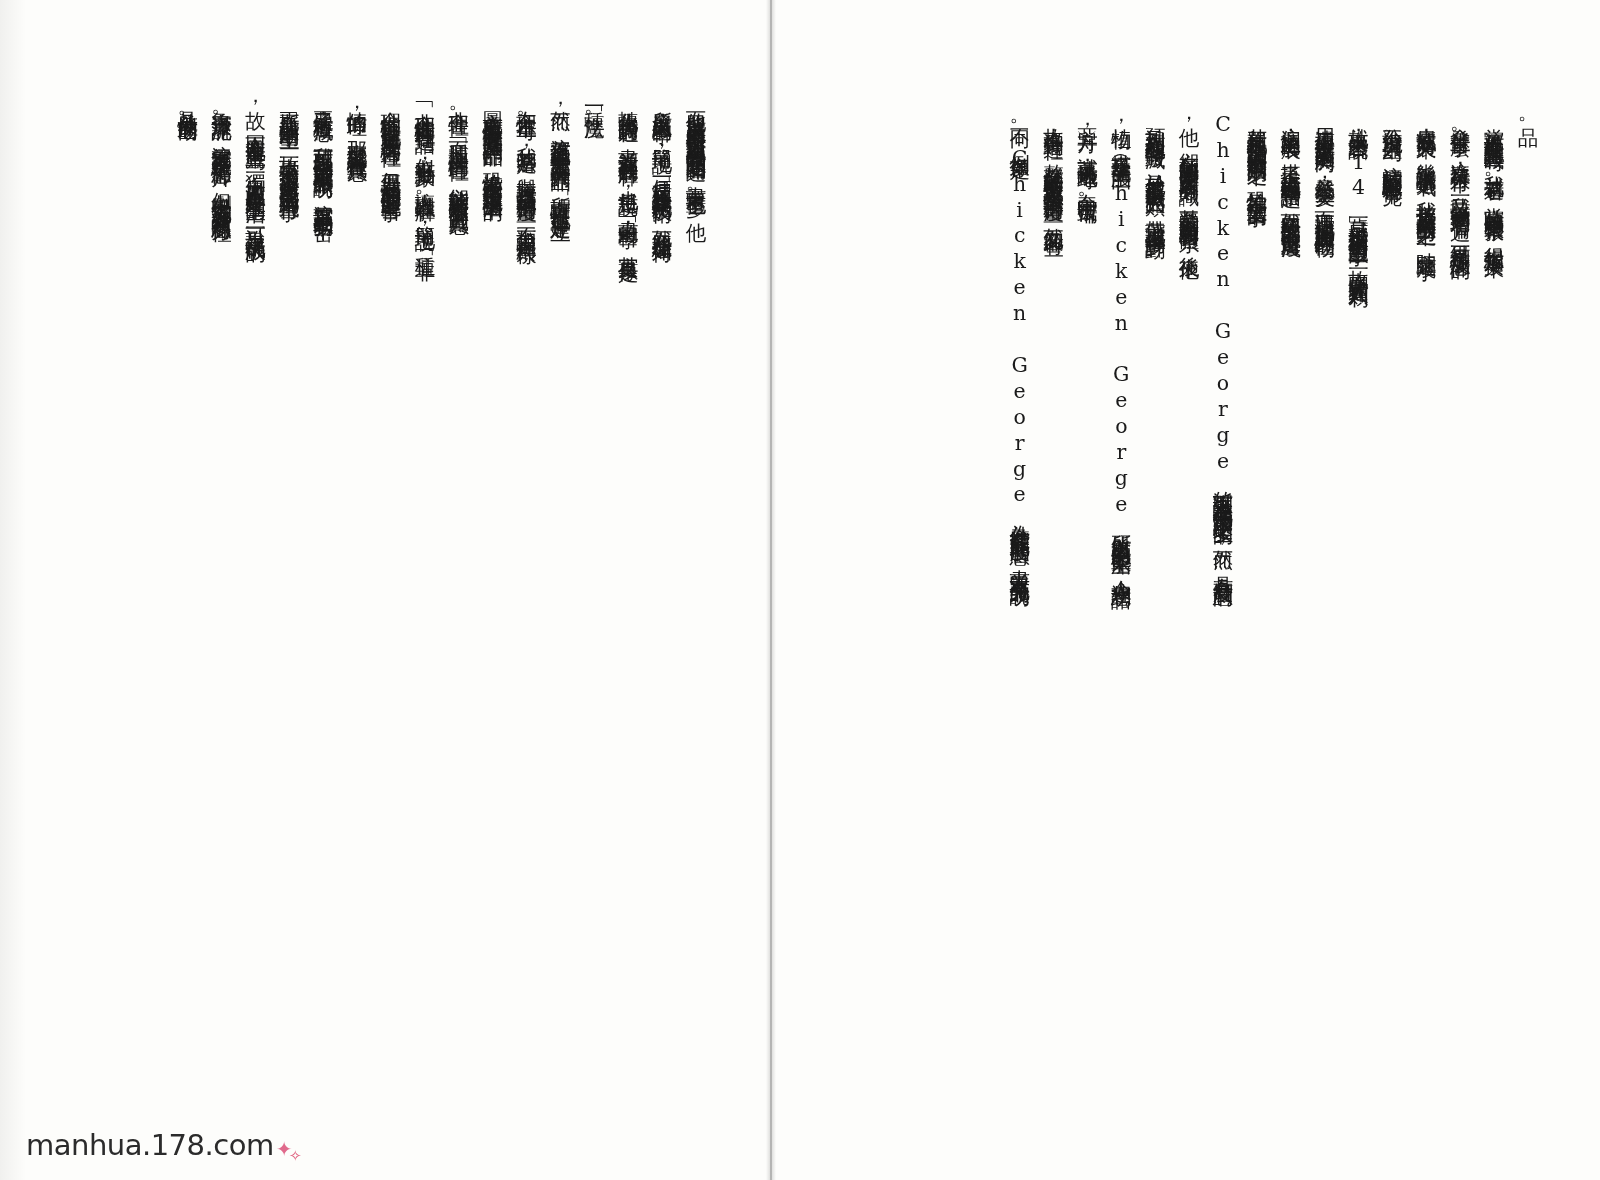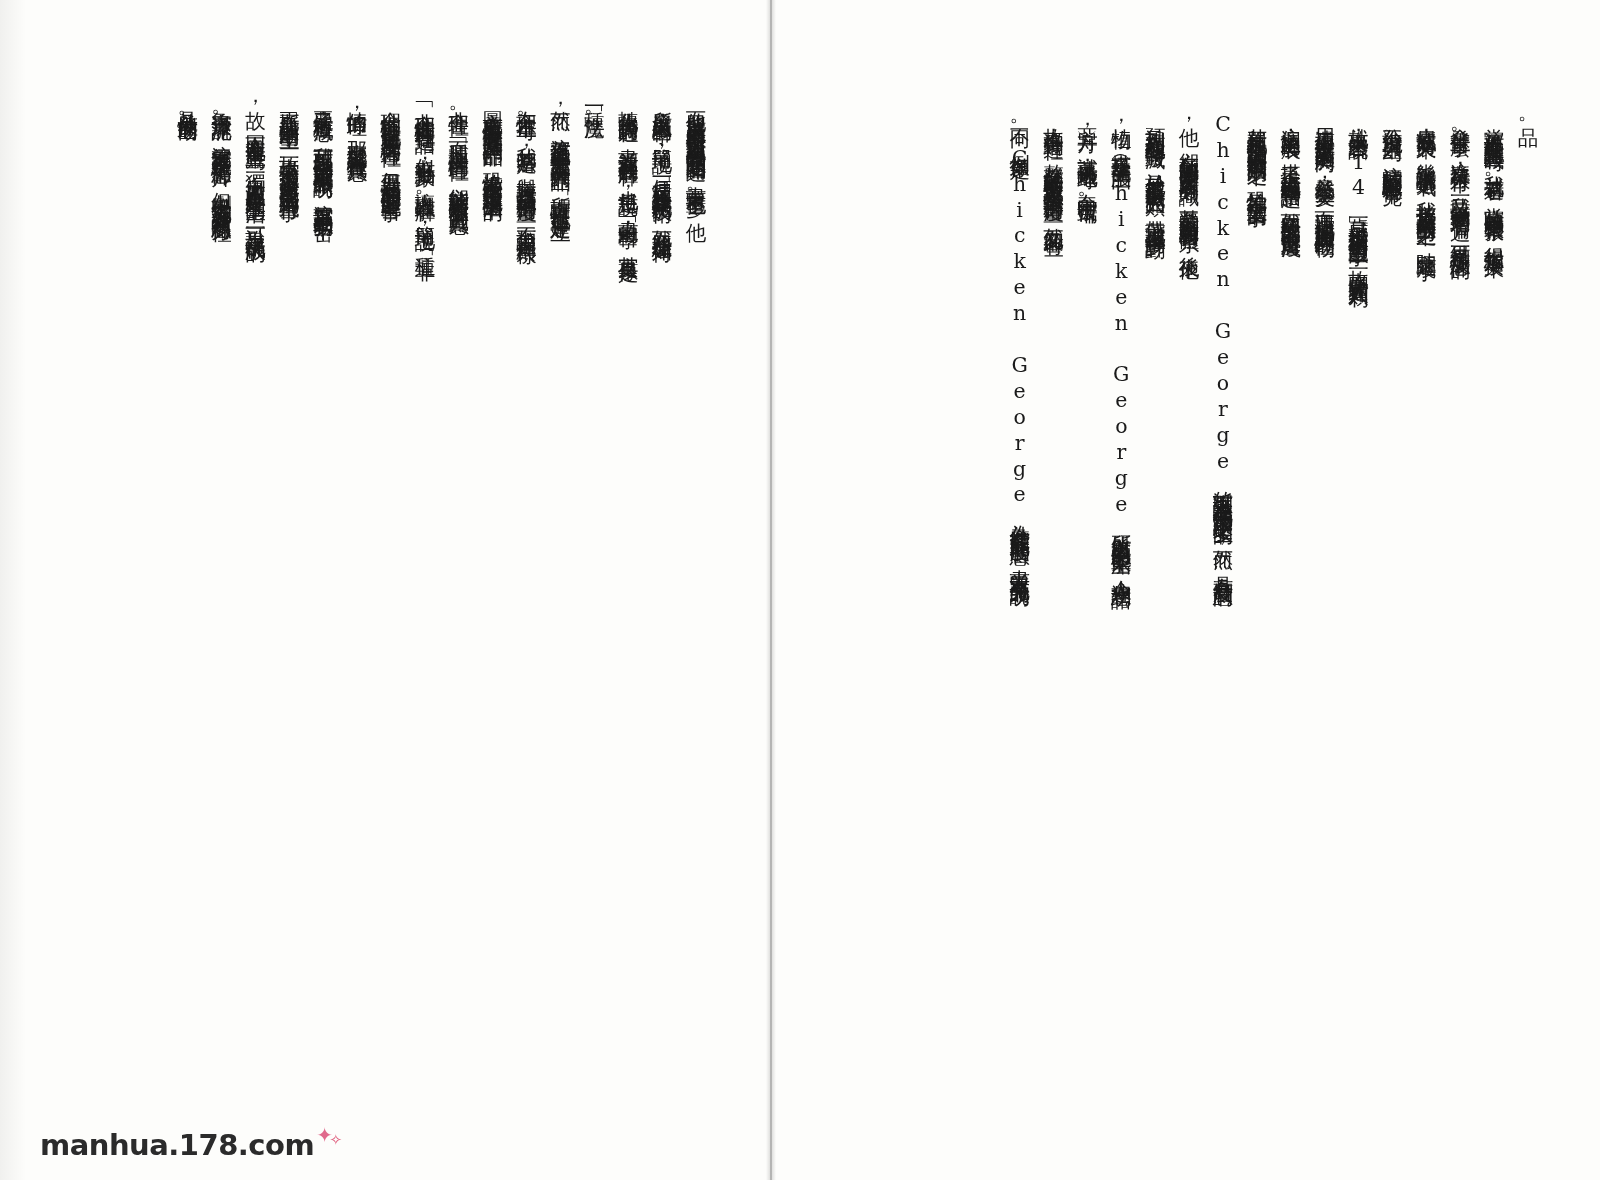--- a/index.html
+++ b/index.html
@@ -75,28 +75,29 @@
   
   #left-page .text-block {
     right: 60px;
     top: 95px;
     height: 955px;
   }
 
   
   .watermark {
     position: absolute;
-    left: 40px;
+    left: 26px;
     bottom: 18px;
     font-family: "DejaVu Sans", sans-serif;
-    font-weight: bold;
+    font-weight: normal;
     font-size: 29px;
     letter-spacing: -0.5px;
     color: #2b2b2b;
     display: flex;
+    align-items: flex-end;
   }
   .watermark .dot-star {
     color: #e06a8c;
     font-size: 20px;
     margin-left: 2px;
     line-height: 1;
     position: relative;
     top: -3px;
   }
   .watermark .star2 {

